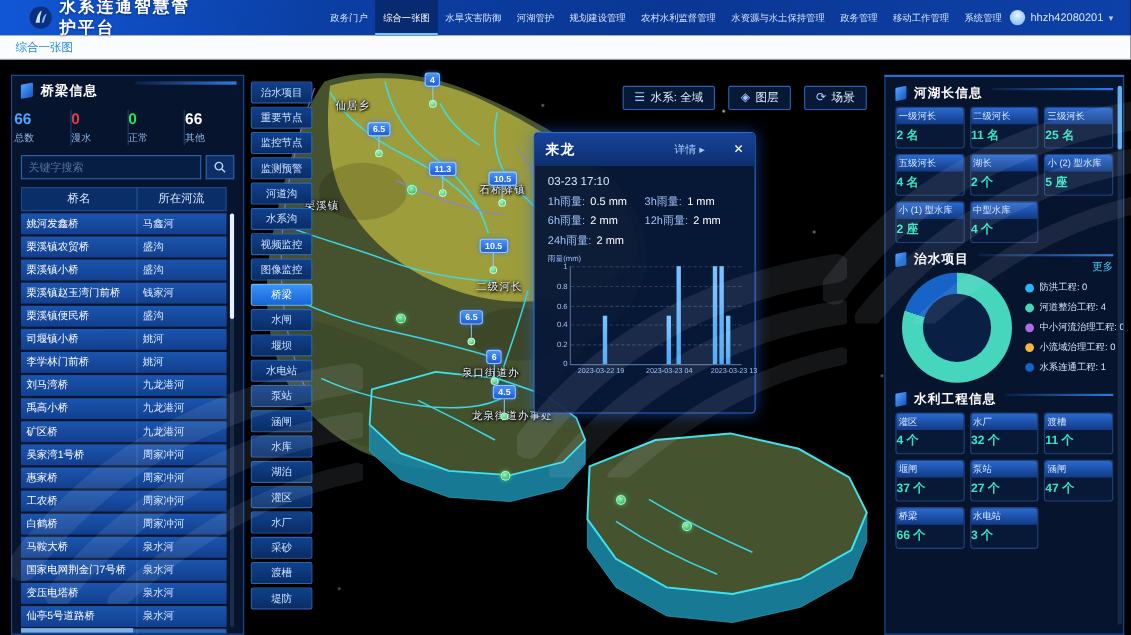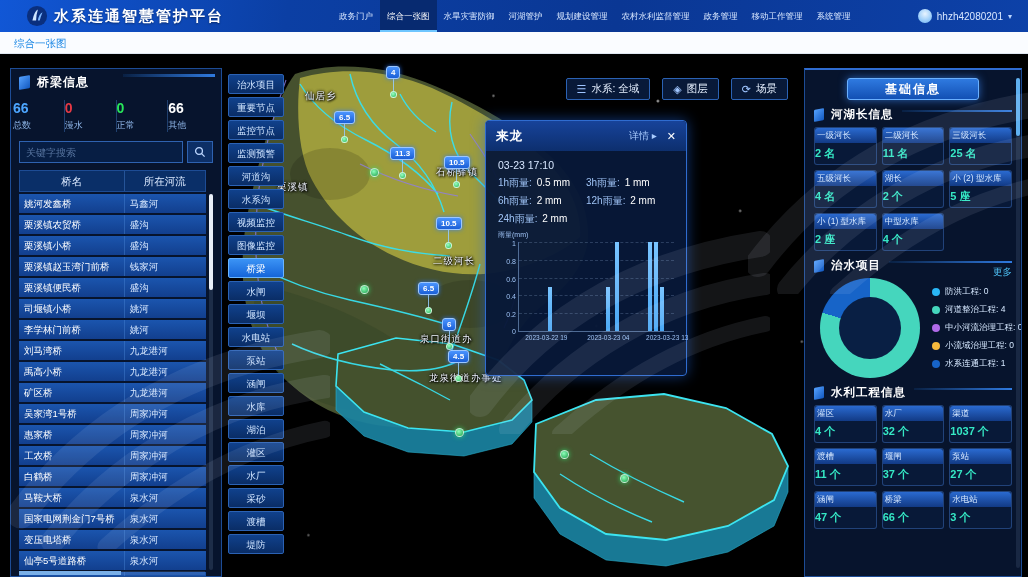--- a/index.html
+++ b/index.html
@@ -95,21 +95,21 @@
   .layer-item { height:20px; line-height:19px; text-align:center; font-size:9.5px; color:#cfe4ff;
     background:linear-gradient(180deg,#10418c,#0a2d66); border:1px solid #2b62b4; border-radius:2px;
     cursor:pointer; white-space:nowrap; overflow:hidden; }
   .layer-item.active { background:linear-gradient(180deg,#3b93f5,#1565d8); color:#fff; border-color:#6ab5ff; }
 
   
   .popup { position:absolute; left:485px; top:66px; width:202px; height:256px; z-index:30;
     background:rgba(7,24,56,.96); border:1px solid #2f6cd0; border-radius:4px;
     box-shadow:0 0 14px rgba(30,100,220,.55); }
   .popup-header { height:30px; background:linear-gradient(180deg,#17439a,#0d2f6e); border-radius:4px 4px 0 0;
-    display:flex; align-items:center; padding:0 10px; }
+    display:flex; align-items:center; padding:0 10px;gap:16px; }
   .popup-title { font-size:12.5px; font-weight:bold; color:#fff; letter-spacing:1px; }
   .popup-detail { margin-left:auto; font-size:10px; color:#a9ccff; cursor:pointer; }
   .popup-close { margin-left:10px; font-size:11px; color:#fff; cursor:pointer; line-height:11px; }
   .popup-time { font-size:10.5px; color:#d7e7ff; padding:8px 12px 3px; }
   .rain-grid { display:grid; grid-template-columns:1fr 1fr; row-gap:4px; padding:2px 12px 0; }
   .rain-item { font-size:10px; color:#9fc3f5; white-space:nowrap; }
   .rain-item b { color:#fff; font-weight:normal; margin-left:2px;text-align:right; }
   .rain-item.full { grid-column:1 / span 2; }
   .rain-chart { position:relative; margin:4px 8px 0 8px; height:118px; }
   .rc-ylabel { position:absolute; left:4px; top:0; font-size:7px; color:#9fc3f5; }
@@ -163,20 +163,21 @@
     <path d="M13,17 Q14,10 18,8 Q16,13 15,17 Z" fill="#7db8ff"></path>
   </svg>
   <div class="nav-title">水系连通智慧管护平台</div>
   <div class="nav-items">
       <div class="nav-item">政务门户</div>
       <div class="nav-item active">综合一张图</div>
       <div class="nav-item">水旱灾害防御</div>
       <div class="nav-item">河湖管护</div>
       <div class="nav-item">规划建设管理</div>
       <div class="nav-item">农村水利监督管理</div>
+      <div class="nav-item">水资源与水土保持管理</div>
       <div class="nav-item">政务管理</div>
       <div class="nav-item">移动工作管理</div>
       <div class="nav-item">系统管理</div>
     </div>
   <div class="nav-user">
     <div class="nav-avatar"></div>
     <span class="nav-username">hhzh42080201</span>
     <span class="nav-caret">▾</span>
   </div>
 </div>
@@ -481,21 +482,20 @@
           <div class="rc-bar" style="left: 87%; height: 100%; background: linear-gradient(rgb(121, 196, 255), rgb(74, 168, 245));"></div>
           <div class="rc-bar" style="left: 91%; height: 50%; background: linear-gradient(rgb(121, 196, 255), rgb(74, 168, 245));"></div>
           <div class="rc-xtick" style="left: 4%;">2023-03-22 19</div>
           <div class="rc-xtick" style="left: 44%;">2023-03-23 04</div>
           <div class="rc-xtick" style="left: 82%;">2023-03-23 13</div>
         </div>
     </div>
   </div>
 
   <div class="right-panel">
-    <div class="rp-btn">基础信息</div>
 
     <div class="rp-sec-header">
       <div class="corner-ic"></div>
       <div class="rp-sec-title">河湖长信息</div>
       <div class="hline"></div>
     </div>
     <div class="cell-grid">
         <div class="cell">
           <div class="cell-label">一级河长</div>
           <div class="cell-value">2 名</div>
@@ -568,24 +568,20 @@
       <div class="hline"></div>
     </div>
     <div class="cell-grid">
         <div class="cell">
           <div class="cell-label">灌区</div>
           <div class="cell-value">4 个</div>
         </div>
         <div class="cell">
           <div class="cell-label">水厂</div>
           <div class="cell-value">32 个</div>
-        </div>
-        <div class="cell">
-          <div class="cell-label">渠道</div>
-          <div class="cell-value">1037 个</div>
         </div>
         <div class="cell">
           <div class="cell-label">渡槽</div>
           <div class="cell-value">11 个</div>
         </div>
         <div class="cell">
           <div class="cell-label">堰闸</div>
           <div class="cell-value">37 个</div>
         </div>
         <div class="cell">

